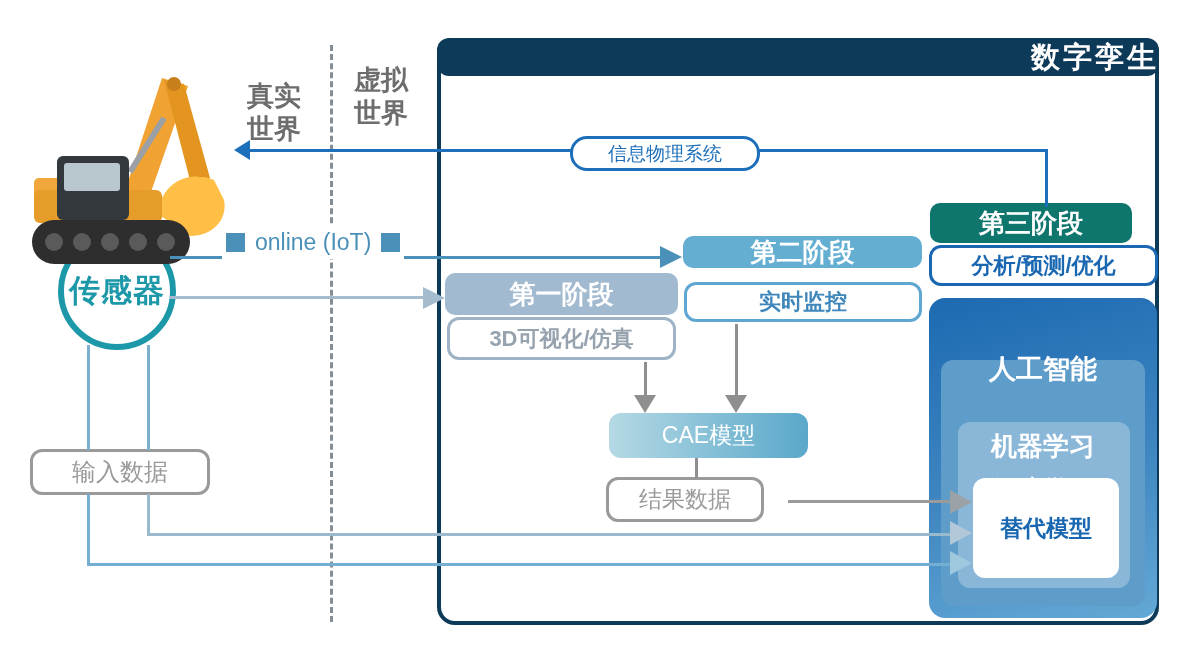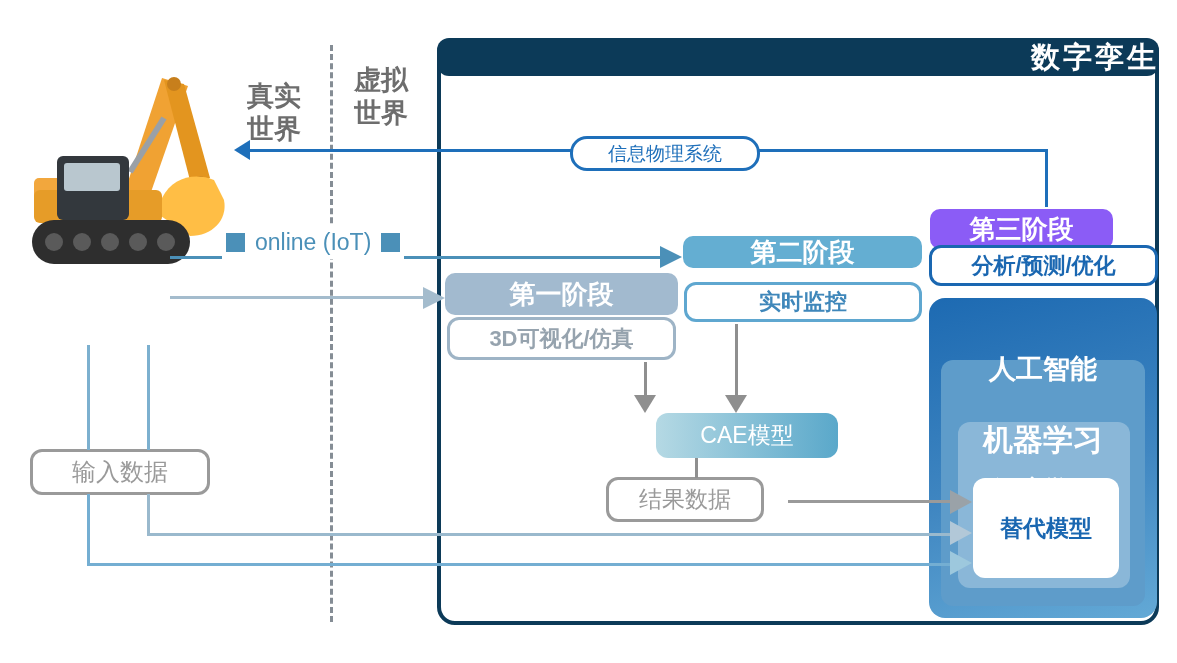--- a/index.html
+++ b/index.html
@@ -39,39 +39,39 @@
 
   
   .stage-title{border-radius:10px;color:#fff;font-size:26px;font-weight:bold;text-align:center;z-index:3;
                display:flex;align-items:center;justify-content:center;}
   .stage-sub{border-radius:12px;background:#fff;font-weight:bold;text-align:center;z-index:3;
              display:flex;align-items:center;justify-content:center;}
   .s1t{left:445px;top:273px;width:233px;height:42px;background:#a2bacf;}
   .s1s{left:447px;top:317px;width:229px;height:43px;border:3px solid #9eb4c6;color:#96a3ae;font-size:22px;}
   .s2t{left:683px;top:236px;width:239px;height:32px;background:#64aed2;}
   .s2s{left:684px;top:282px;width:238px;height:40px;border:3px solid #5fa7d0;color:#3f87ba;font-size:22px;}
-  .s3t{left:930px;top:209px;width:183px;height:40px;background:#8b5cf6;}
+  .s3t{left:930px;top:203px;width:202px;height:40px;background:#0f766e;}
   .s3s{left:929px;top:245px;width:229px;height:41px;border:3px solid #1a67b1;color:#1a67b1;font-size:22px;}
 
   
   .ai-outer{left:929px;top:298px;width:228px;height:320px;border-radius:16px;z-index:3;
             background:linear-gradient(165deg,#1d6ab2 0%,#3f86c1 55%,#63a9d6 100%);}
   .ai-ml{left:941px;top:360px;width:204px;height:246px;border-radius:12px;background:#5e9cca;z-index:3;}
   .ai-dl{left:958px;top:422px;width:172px;height:166px;border-radius:12px;background:#8ab7d8;z-index:3;}
   .ai-label{width:100%;text-align:center;color:#fff;font-weight:bold;z-index:4;margin-top:36px;}
   .ai-l1{left:929px;top:315px;width:228px;font-size:27px;}
-  .ai-l2{left:941px;top:384px;width:204px;font-size:30px;}
+  .ai-l2{left:941px;top:393px;width:204px;font-size:26px;}
   .ai-l3{left:958px;top:437px;width:172px;font-size:25px;}
   .surrogate{left:973px;top:478px;width:146px;height:100px;background:#fff;border-radius:12px;z-index:6;
              display:flex;align-items:center;justify-content:center;color:#1a67b1;font-size:23px;font-weight:bold;}
 
   
-  .cae{left:609px;top:413px;width:182px;height:45px;border-radius:12px;z-index:3;
+  .cae{left:609px;top:413px;width:199px;height:45px;border-radius:12px;z-index:3;
        background:linear-gradient(90deg,#b5d9e4 0%,#5aa8ca 100%);
-       display:flex;align-items:center;justify-content:center;color:#fff;font-size:23px;margin-left:47px;}
+       display:flex;align-items:center;justify-content:center;color:#fff;font-size:23px;}
   .gray-box{background:#fff;border:3px solid #9a9a9a;border-radius:12px;color:#9a9a9a;font-size:23px;z-index:3;
             display:flex;align-items:center;justify-content:center;}
   .result{left:606px;top:477px;width:158px;height:45px;}
   .input{left:30px;top:449px;width:180px;height:46px;font-size:24px;}
 </style>
 </head>
 <body>
 
 <div id="canvas">
 
@@ -94,20 +94,21 @@
     <rect x="45" y="106" width="72" height="64" rx="6" fill="#33383d"></rect>
     <rect x="52" y="113" width="56" height="28" rx="3" fill="#b9c7cf"></rect>
     <rect x="20" y="170" width="158" height="44" rx="22" fill="#2e2e2e"></rect>
     <circle cx="42" cy="192" r="9" fill="#5a5a5a"></circle>
     <circle cx="70" cy="192" r="9" fill="#5a5a5a"></circle>
     <circle cx="98" cy="192" r="9" fill="#5a5a5a"></circle>
     <circle cx="126" cy="192" r="9" fill="#5a5a5a"></circle>
     <circle cx="154" cy="192" r="9" fill="#5a5a5a"></circle>
   </svg>
 
+  <div class="abs sensor-circle">传感器</div>
 
   <div class="abs hline" style="left:248px;top:149px;width:800px;background:#1e6fba;"></div>
   <div class="abs vline" style="left:1045px;top:149px;height:58px;background:#1e6fba;"></div>
   <div class="abs tri" style="left:234px;top:140px;border-top:10px solid transparent;border-bottom:10px solid transparent;border-right:16px solid #1e6fba;"></div>
   <div class="abs cps-label">信息物理系统</div>
 
   <div class="abs hline" style="left:170px;top:256px;width:492px;background:#4b90b8;"></div>
   <div class="abs tri" style="left:660px;top:246px;border-top:11px solid transparent;border-bottom:11px solid transparent;border-left:22px solid #4b90b8;"></div>
   <div class="abs pill-label online-label">
     <span class="sq" style="background:#4b90b8;"></span>

